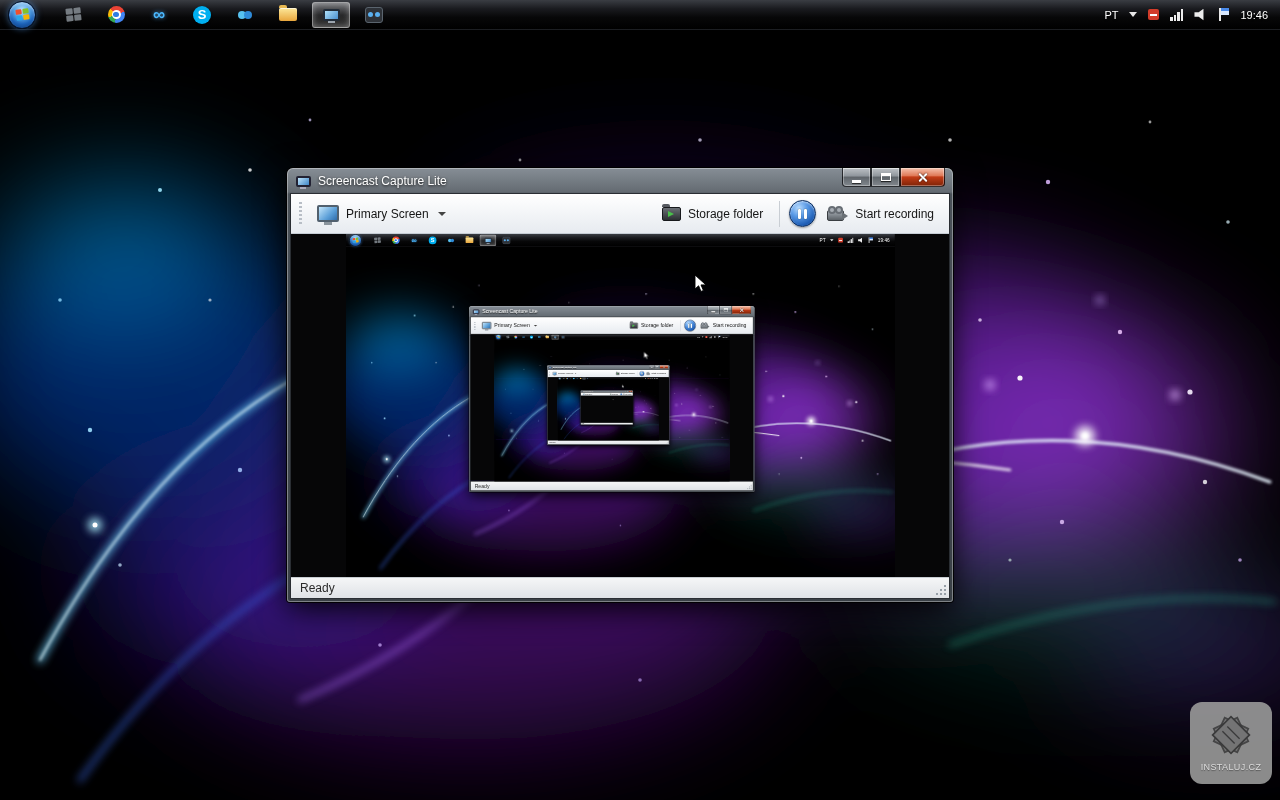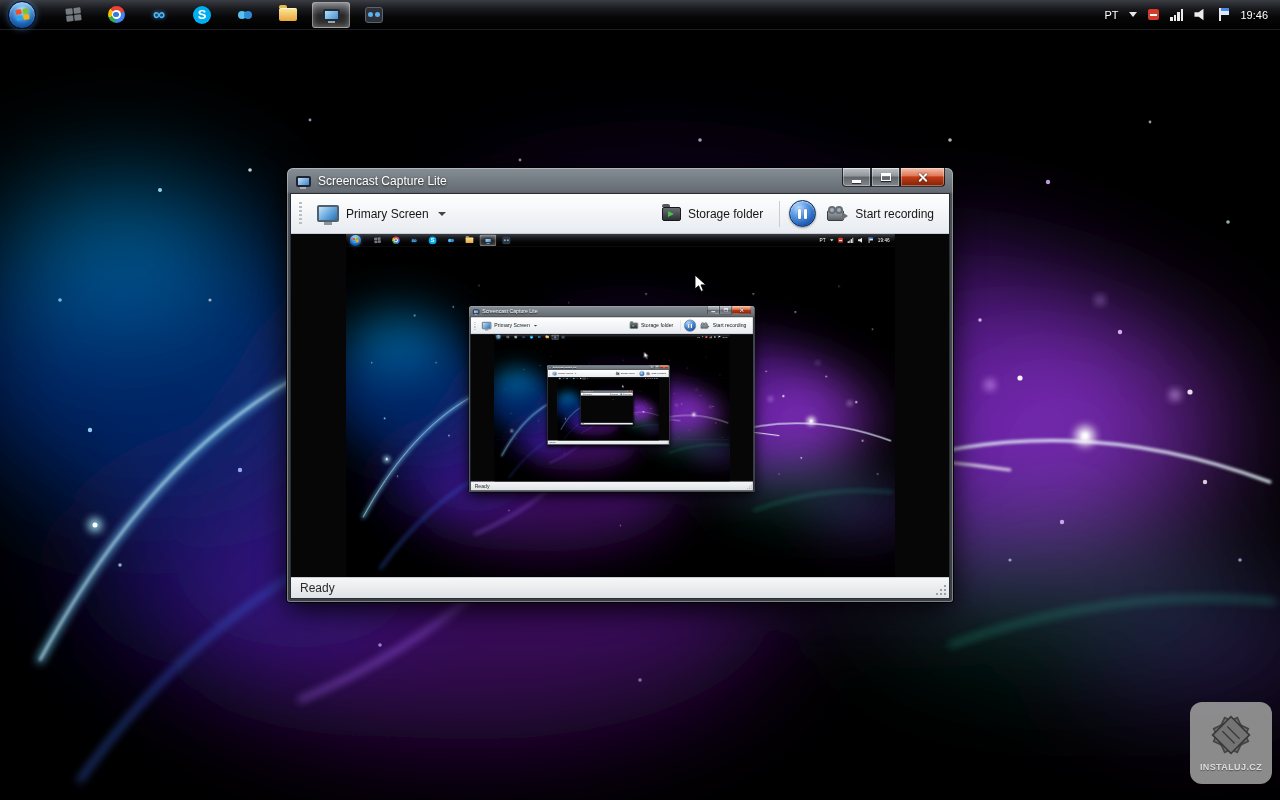--- a/index.html
+++ b/index.html
@@ -149,21 +149,21 @@
   .resize-grip i { position:absolute; right:0; bottom:0; width:2px; height:2px; background:#98a0a8;
     box-shadow:-4px 0 0 #98a0a8,-8px 0 0 #98a0a8,-4px -4px 0 #98a0a8,0 -4px 0 #98a0a8,0 -8px 0 #98a0a8; }
 
   
   .cursor { position:absolute; left:694px; top:274px; z-index:30; }
 
   
   .watermark { position:absolute; right:8px; bottom:16px; width:82px; height:82px; z-index:40;
     border-radius:12px; background:#969696; opacity:.93;
     display:flex; flex-direction:column; align-items:center; justify-content:flex-start; padding-top:7px; }
-  .wm-text { font-size:9px; font-weight:bold; letter-spacing:.4px; color:#ededed; margin-top:1px;
+  .wm-text { font-size:9px; font-weight:normal; letter-spacing:.4px; color:#ededed; margin-top:1px;
     text-shadow:0 1px 1px rgba(0,0,0,.4); }
 </style>
 </head>
 <body>
 
 <div class="desktop" id="desktop">
 
   <svg class="wallpaper" viewBox="0 0 1280 800" preserveAspectRatio="none">
     <defs>
       <filter id="b60" x="-80%" y="-80%" width="260%" height="260%">

